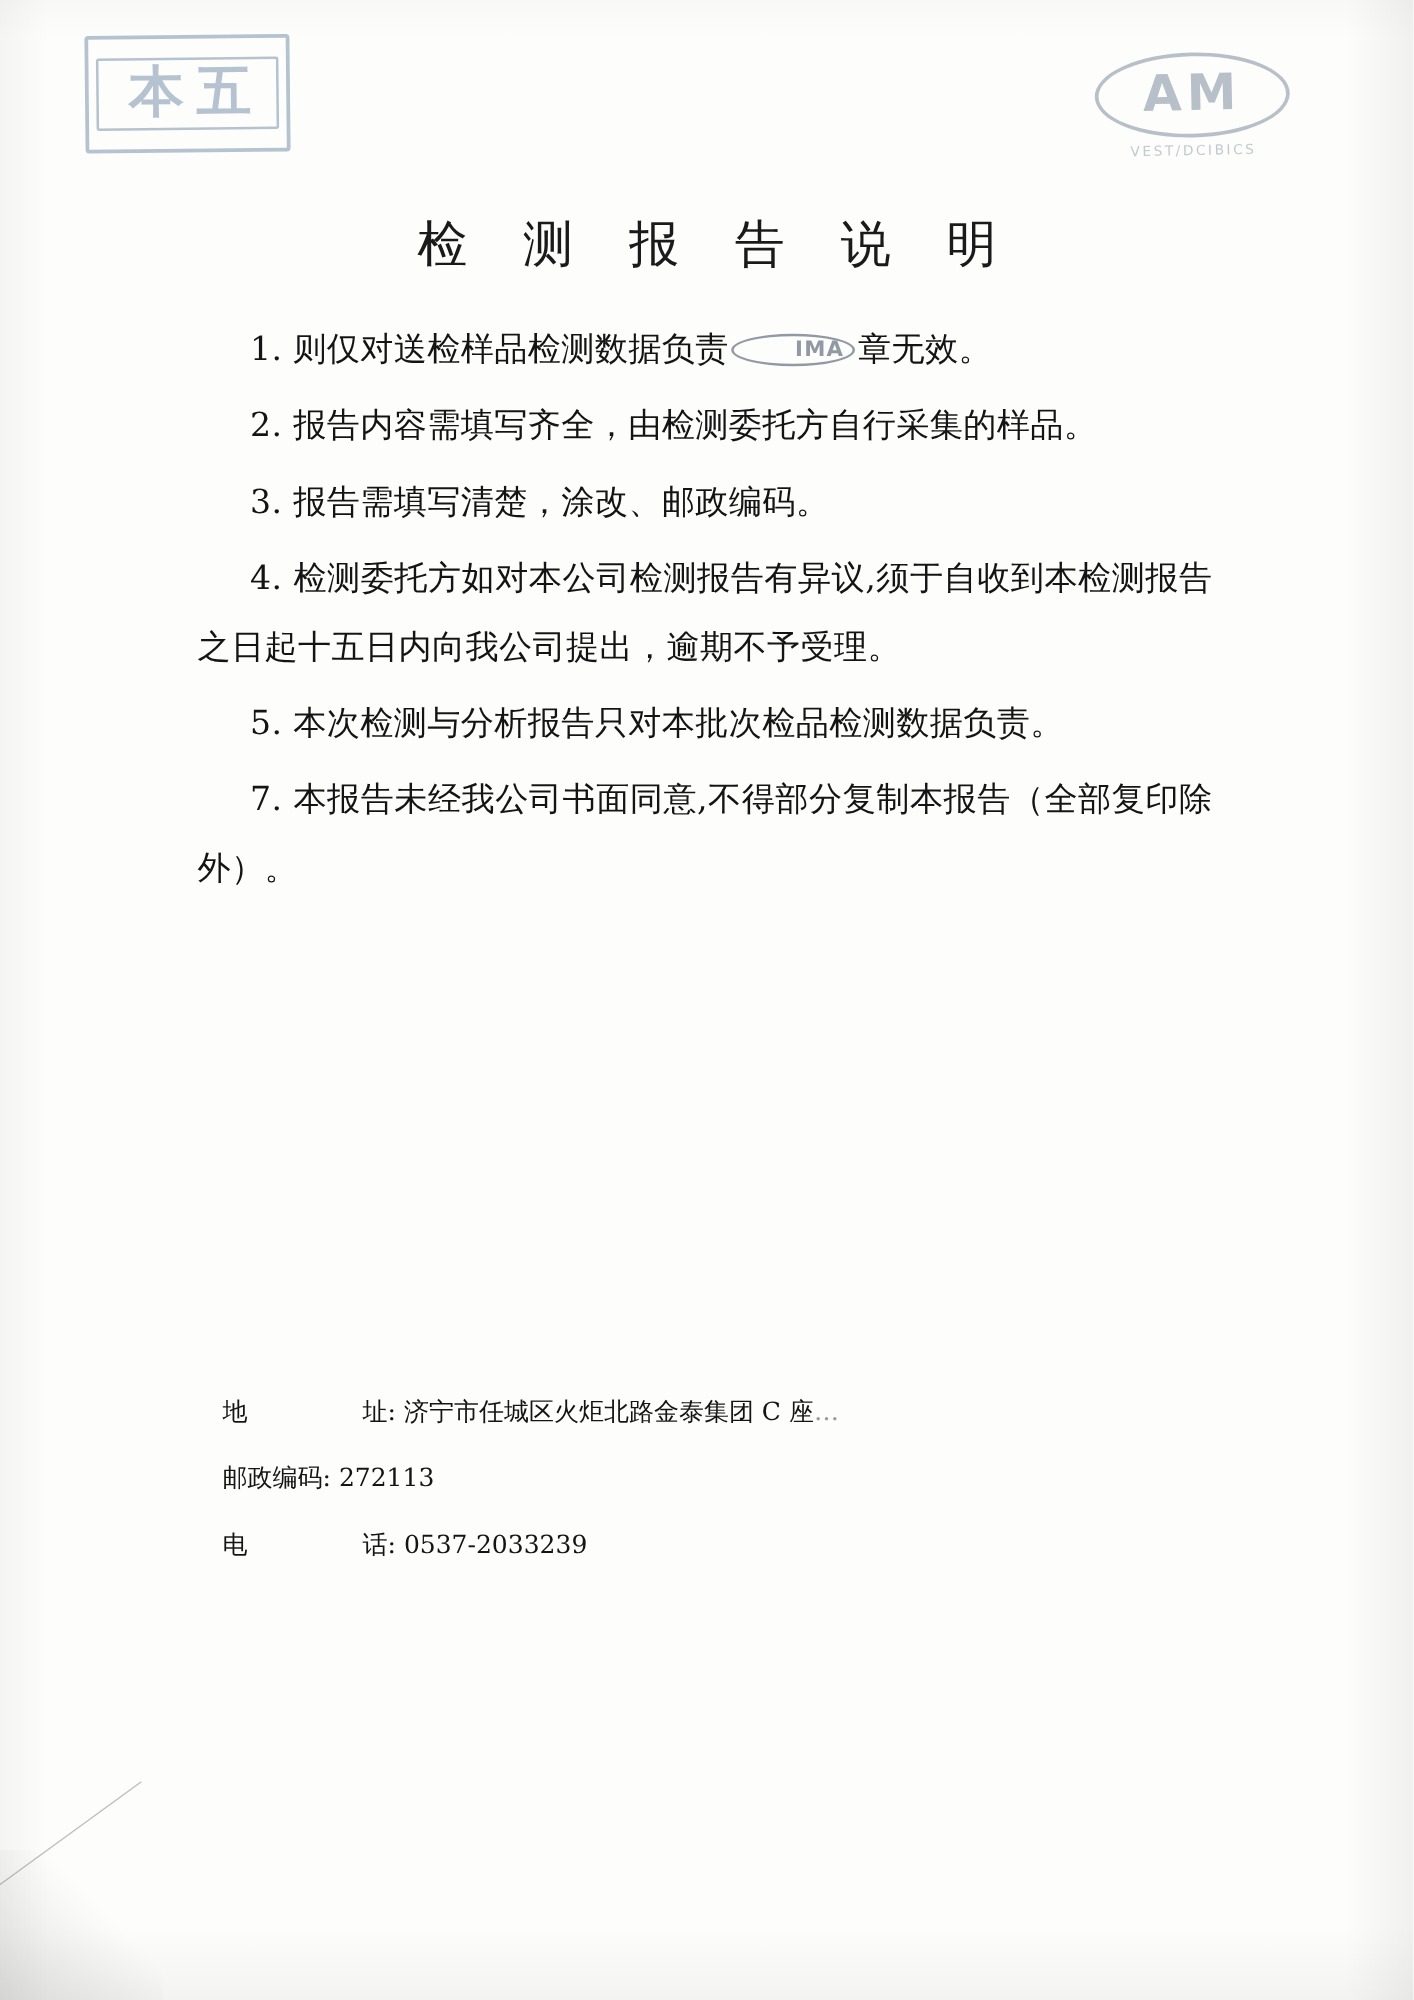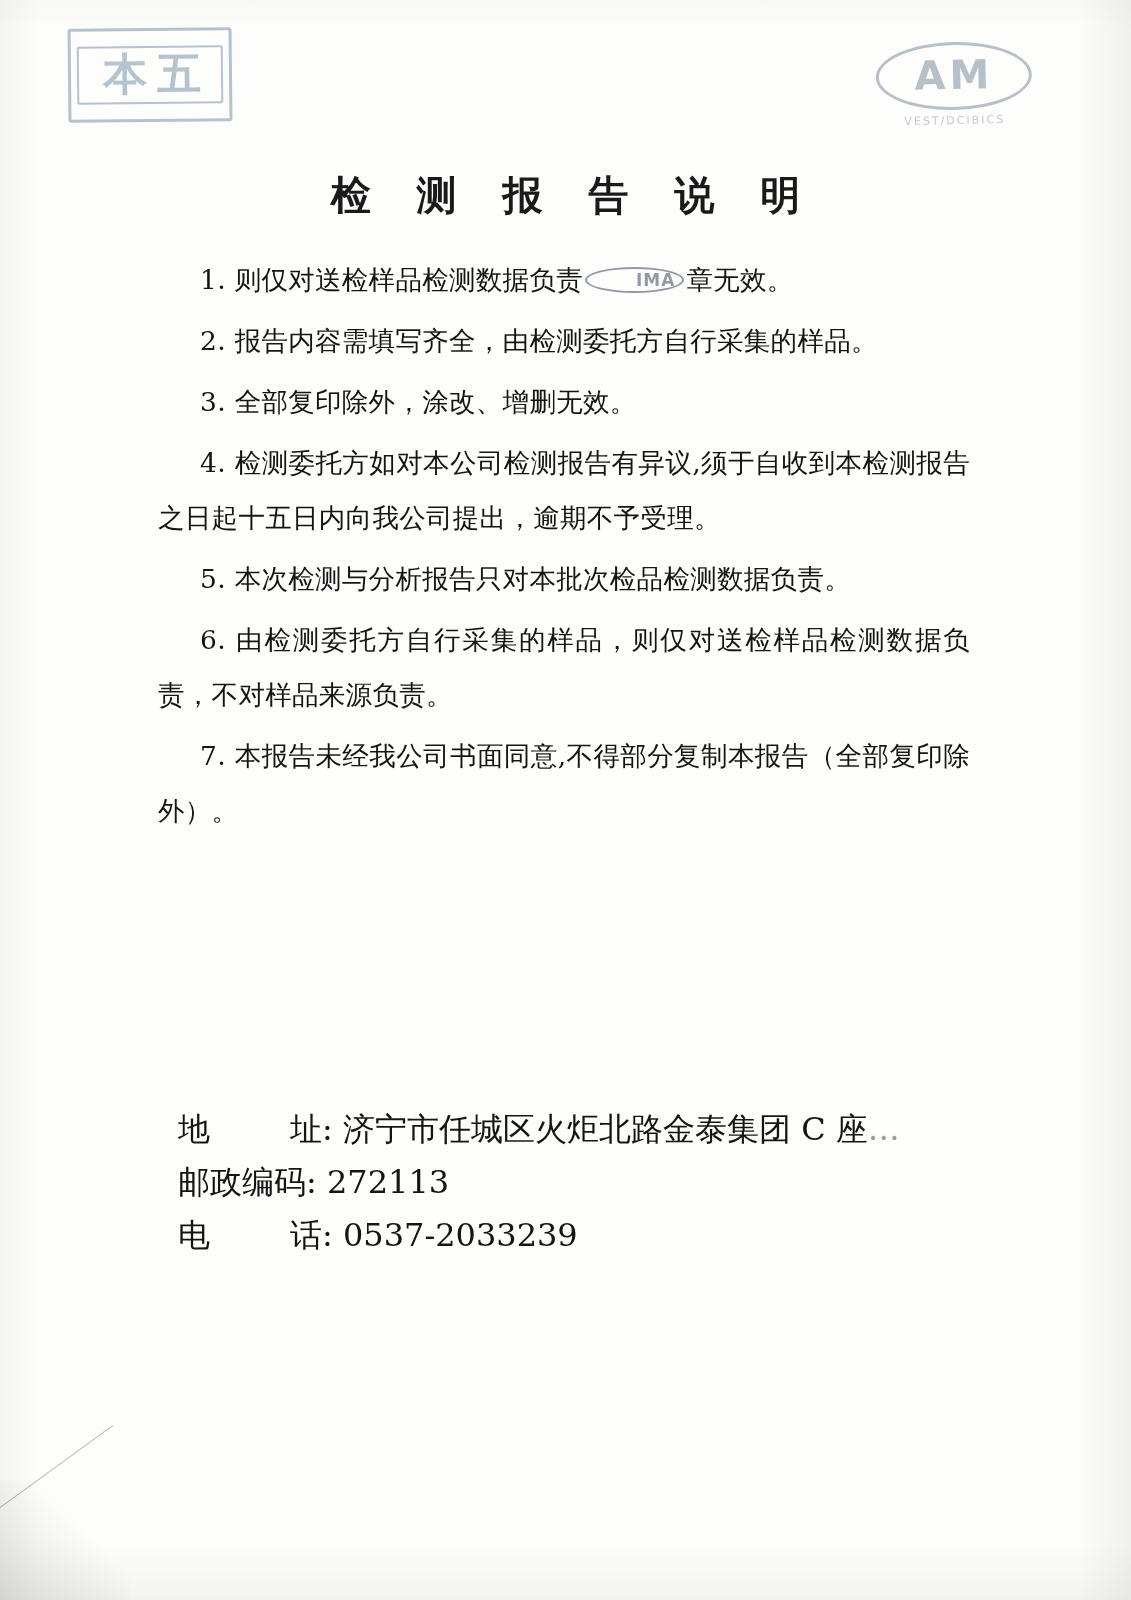--- a/index.html
+++ b/index.html
@@ -110,21 +110,21 @@
 
   
   .doc-title {
     position: absolute;
     top: 168px;
     left: 0;
     right: 0;
     text-align: center;
     font-family: "DejaVu Serif", "Liberation Serif", serif;
     font-size: 40px;
-    font-weight: bold;
+    font-weight: normal;
     letter-spacing: 16px;
     text-indent: 16px;
     color: #1a1a1a;
   }
 
   
   .body-block {
     position: absolute;
     top: 252px;
     left: 158px;
@@ -157,21 +157,21 @@
     line-height: 22px;
     vertical-align: 3px;
   }
 
   
   .contact-block {
     position: absolute;
     top: 1103px;
     left: 178px;
     width: 760px;
-    font-size: 32px;
+    font-size: 20px;
     line-height: 53px;
     color: #141414;
   }
   .contact-row {
     white-space: nowrap;
   }
   .contact-row .lbl {
     display: inline-block;
     width: 112px;
   }
@@ -213,37 +213,33 @@
       <span>则仅对送检样品检测数据负责</span><span class="ima-badge">IMA</span><span>章无效。</span>
     </p>
 
     <p class="clause">
       <span class="num">2.</span>
       <span>报告内容需填写齐全，由检测委托方自行采集的样品。</span>
     </p>
 
     <p class="clause">
       <span class="num">3.</span>
-      <span>全部复印除外，涂改、增删无效。</span>
+      <span>报告需填写清楚，涂改、邮政编码。</span>
     </p>
 
     <p class="clause">
       <span class="num">4.</span>
       <span>检测委托方如对本公司检测报告有异议,须于自收到本检测报告之日起十五日内向我公司提出，逾期不予受理。</span>
     </p>
 
     <p class="clause">
       <span class="num">5.</span>
       <span>本次检测与分析报告只对本批次检品检测数据负责。</span>
     </p>
 
-    <p class="clause">
-      <span class="num">6.</span>
-      <span>由检测委托方自行采集的样品，则仅对送检样品检测数据负责，不对样品来源负责。</span>
-    </p>
 
     <p class="clause">
       <span class="num">7.</span>
       <span>本报告未经我公司书面同意,不得部分复制本报告（全部复印除外）。</span>
     </p>
 
 
   </div>
 
   <div class="contact-block">

